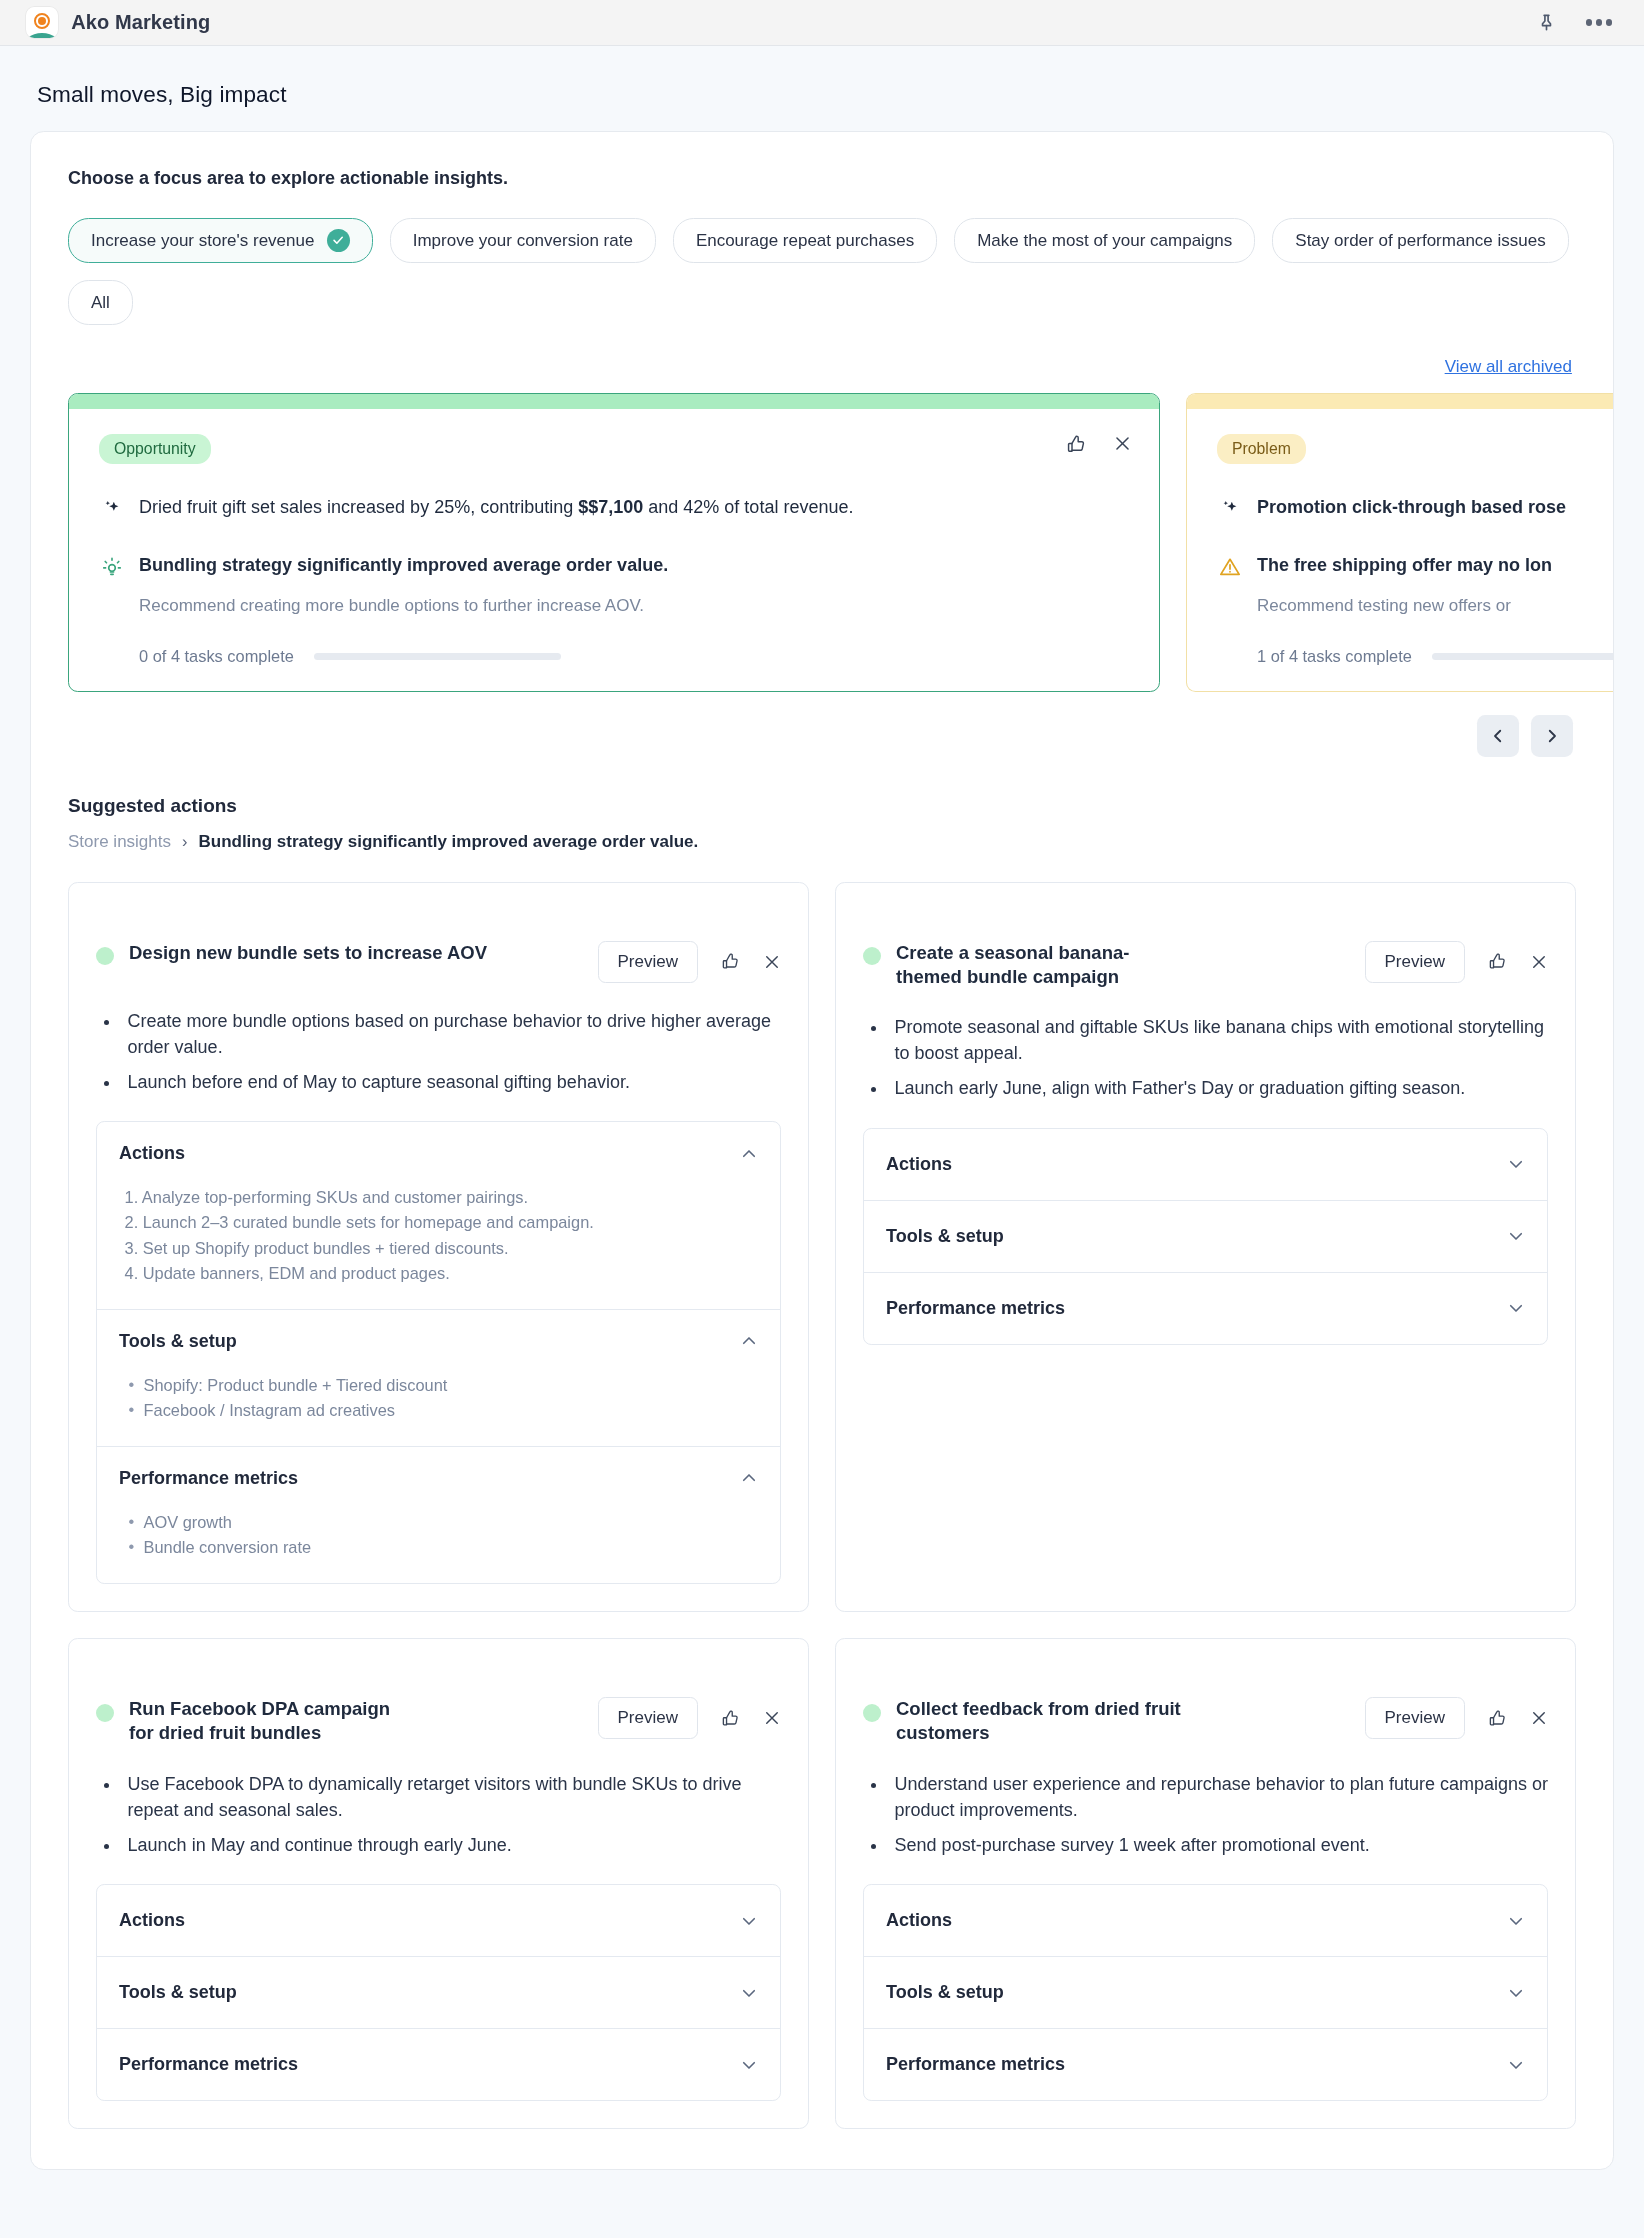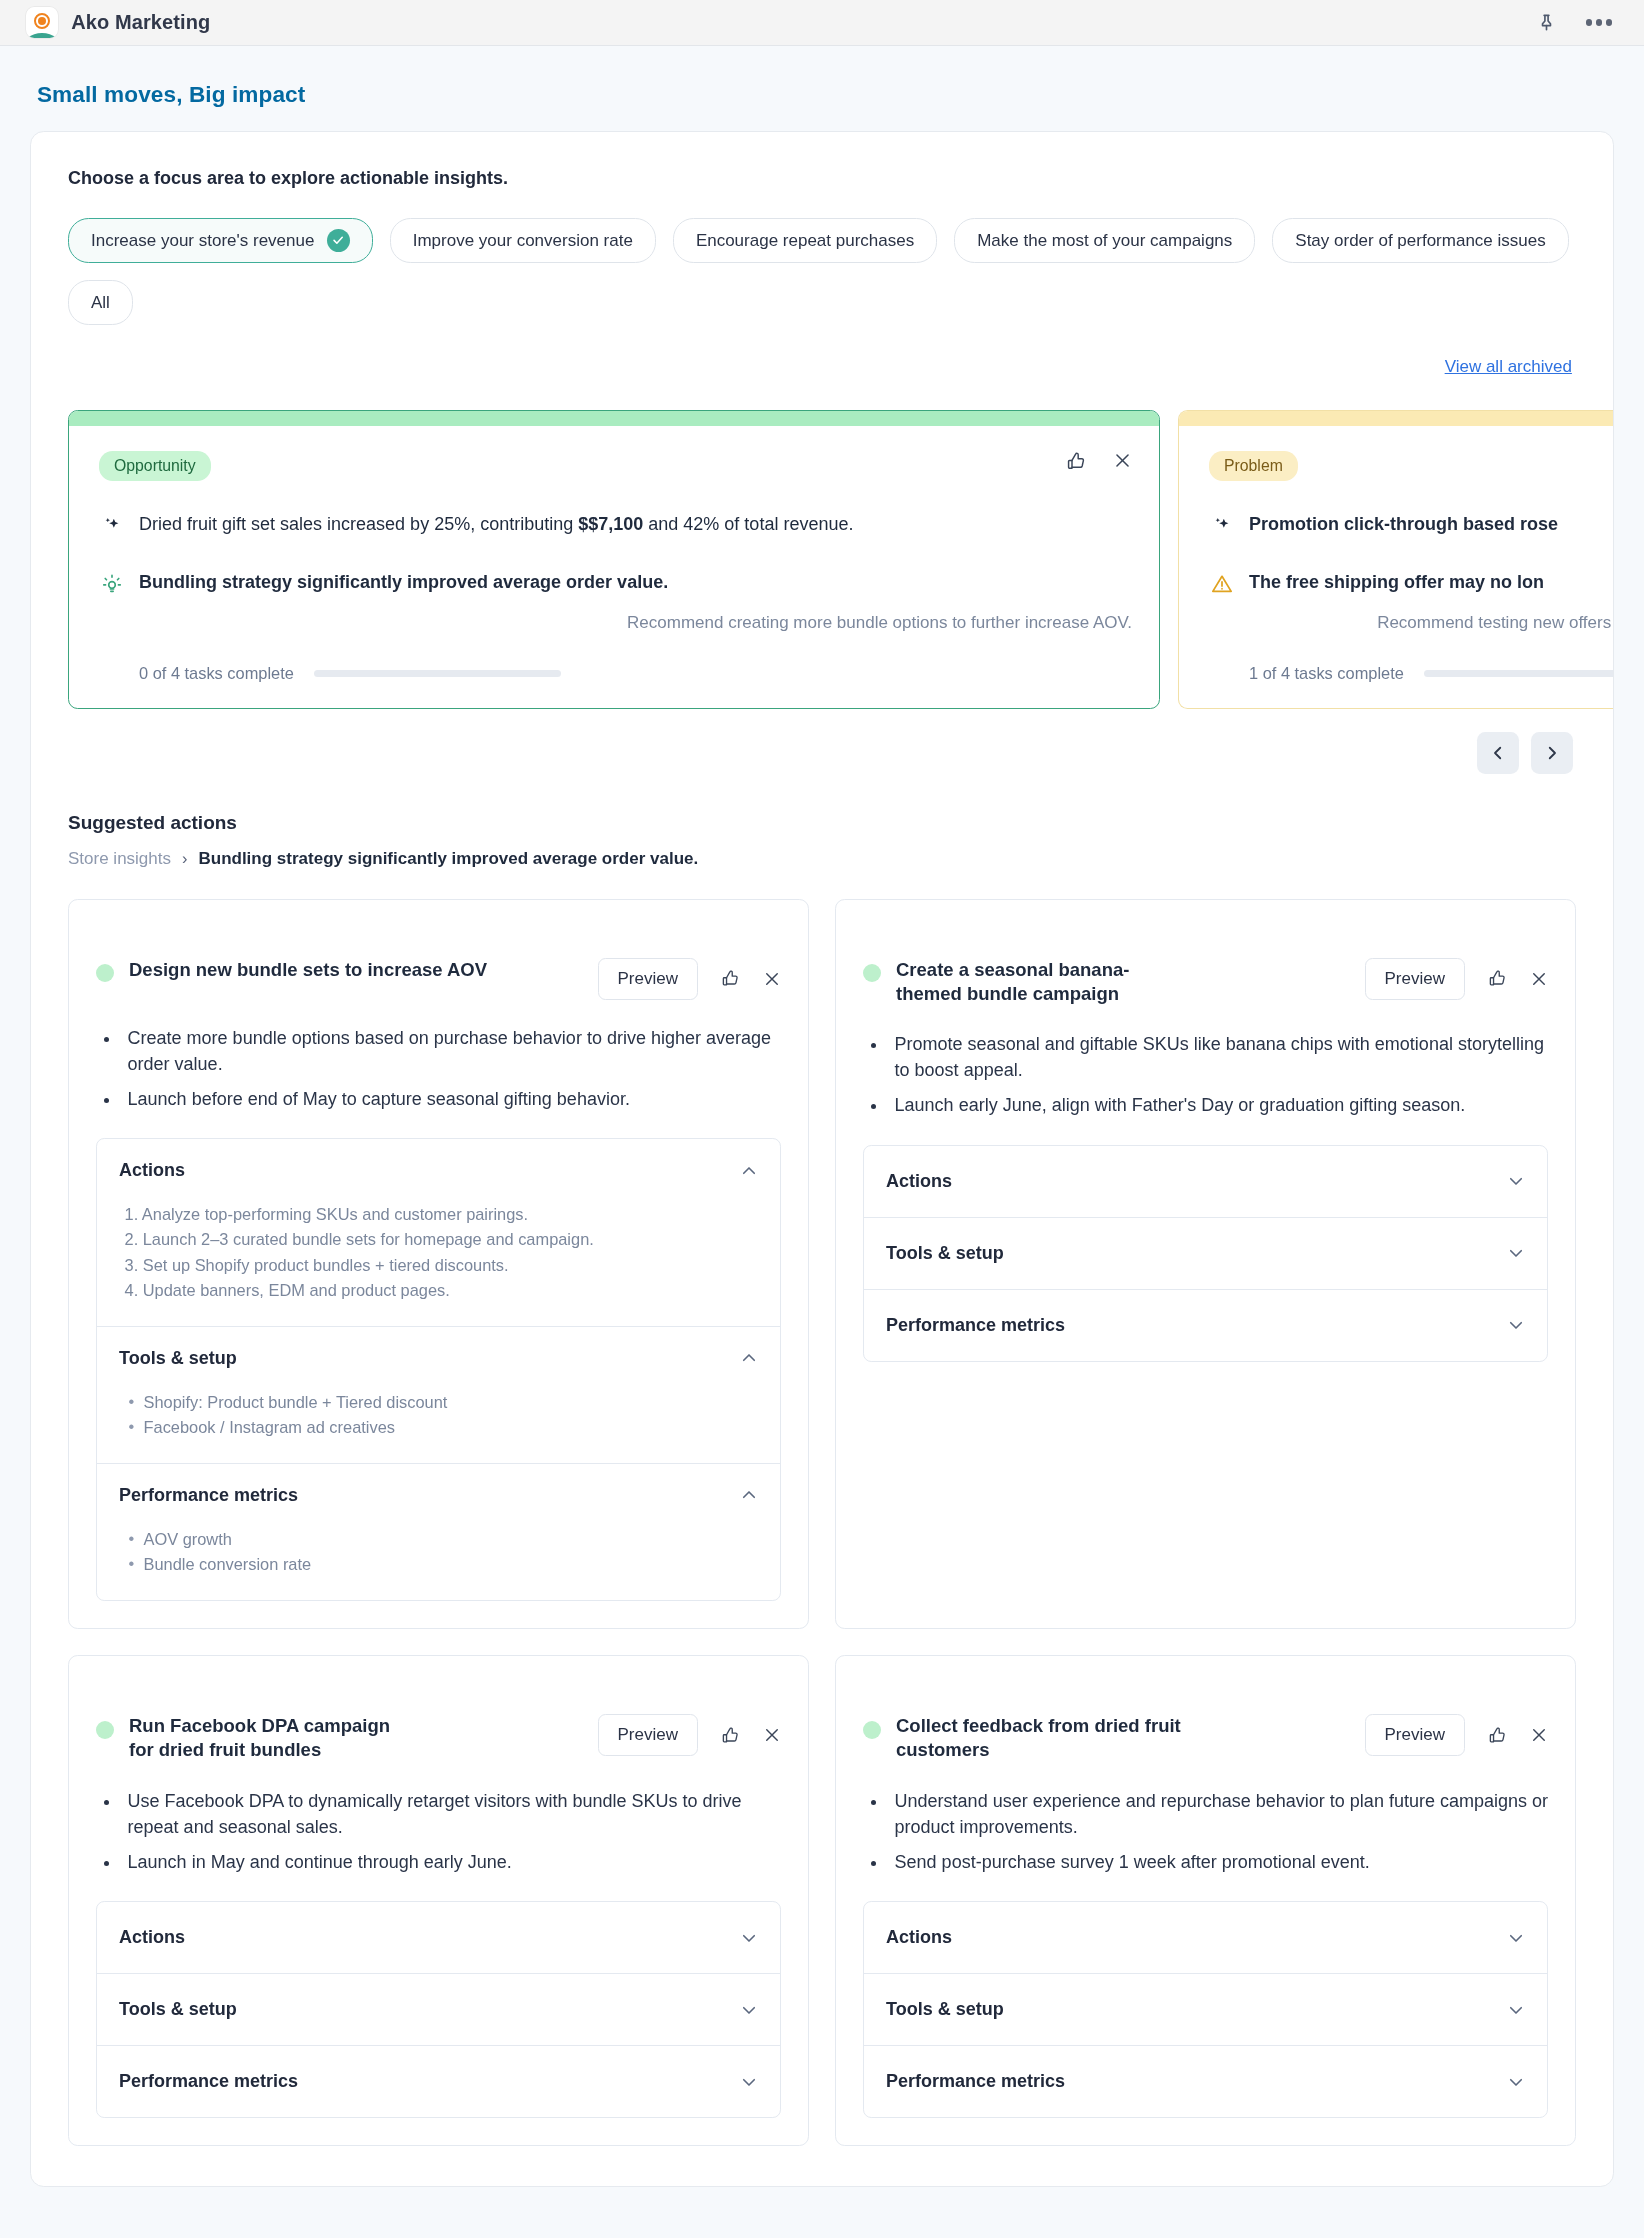--- a/index.html
+++ b/index.html
@@ -53,21 +53,21 @@
   .icon-btn {
     width: 30px; height: 30px; display: flex; align-items: center; justify-content: center;
     color: #4e596d; cursor: pointer;
   }
   .dots { display: flex; gap: 4.1px; align-items: center; }
   .dots i { width: 6.2px; height: 6.2px; border-radius: 50%; background: #5d6575; display: block; }
 
   
   .page { padding: 0 30px 41px 30px; }
   .page-title {
-    font-size: 22.6px; font-weight: 700; color: #0369a1;
+    font-size: 22.6px; font-weight: 400; color: #0f172a;
     padding: 36px 6.9px 23px 6.9px; letter-spacing: 0.1px;
   }
 
   .panel {
     background: #ffffff;
     border: 0.7px solid #e6eaef;
     border-radius: 13.7px;
     padding: 36px 37px 40px 37px;
     overflow: hidden;
     position: relative;
@@ -101,21 +101,21 @@
   .chip .check svg { display: block; }
 
   
   .archive-row { display: flex; justify-content: flex-end; margin-top: 31.5px; padding-right: 4.1px; }
   .archive-link {
     font-size: 17px; color: #2f72e0; text-decoration: underline; cursor: pointer;
   }
 
   
   .carousel {
-    display: flex; gap: 18px; margin-top: 33px; text-align: right;
+    display: flex; gap: 26px; margin-top: 16px;
   }
   .insight-card {
     background: #ffffff;
     border-radius: 9.6px;
     overflow: hidden;
     flex: none;
     width: 1092px;
   }
   .insight-card.opportunity { border: 1.4px solid #3aa57d; }
   .insight-card.problem { border: 1.4px solid #f2e0a6; border-right: none; width: 480px; }

